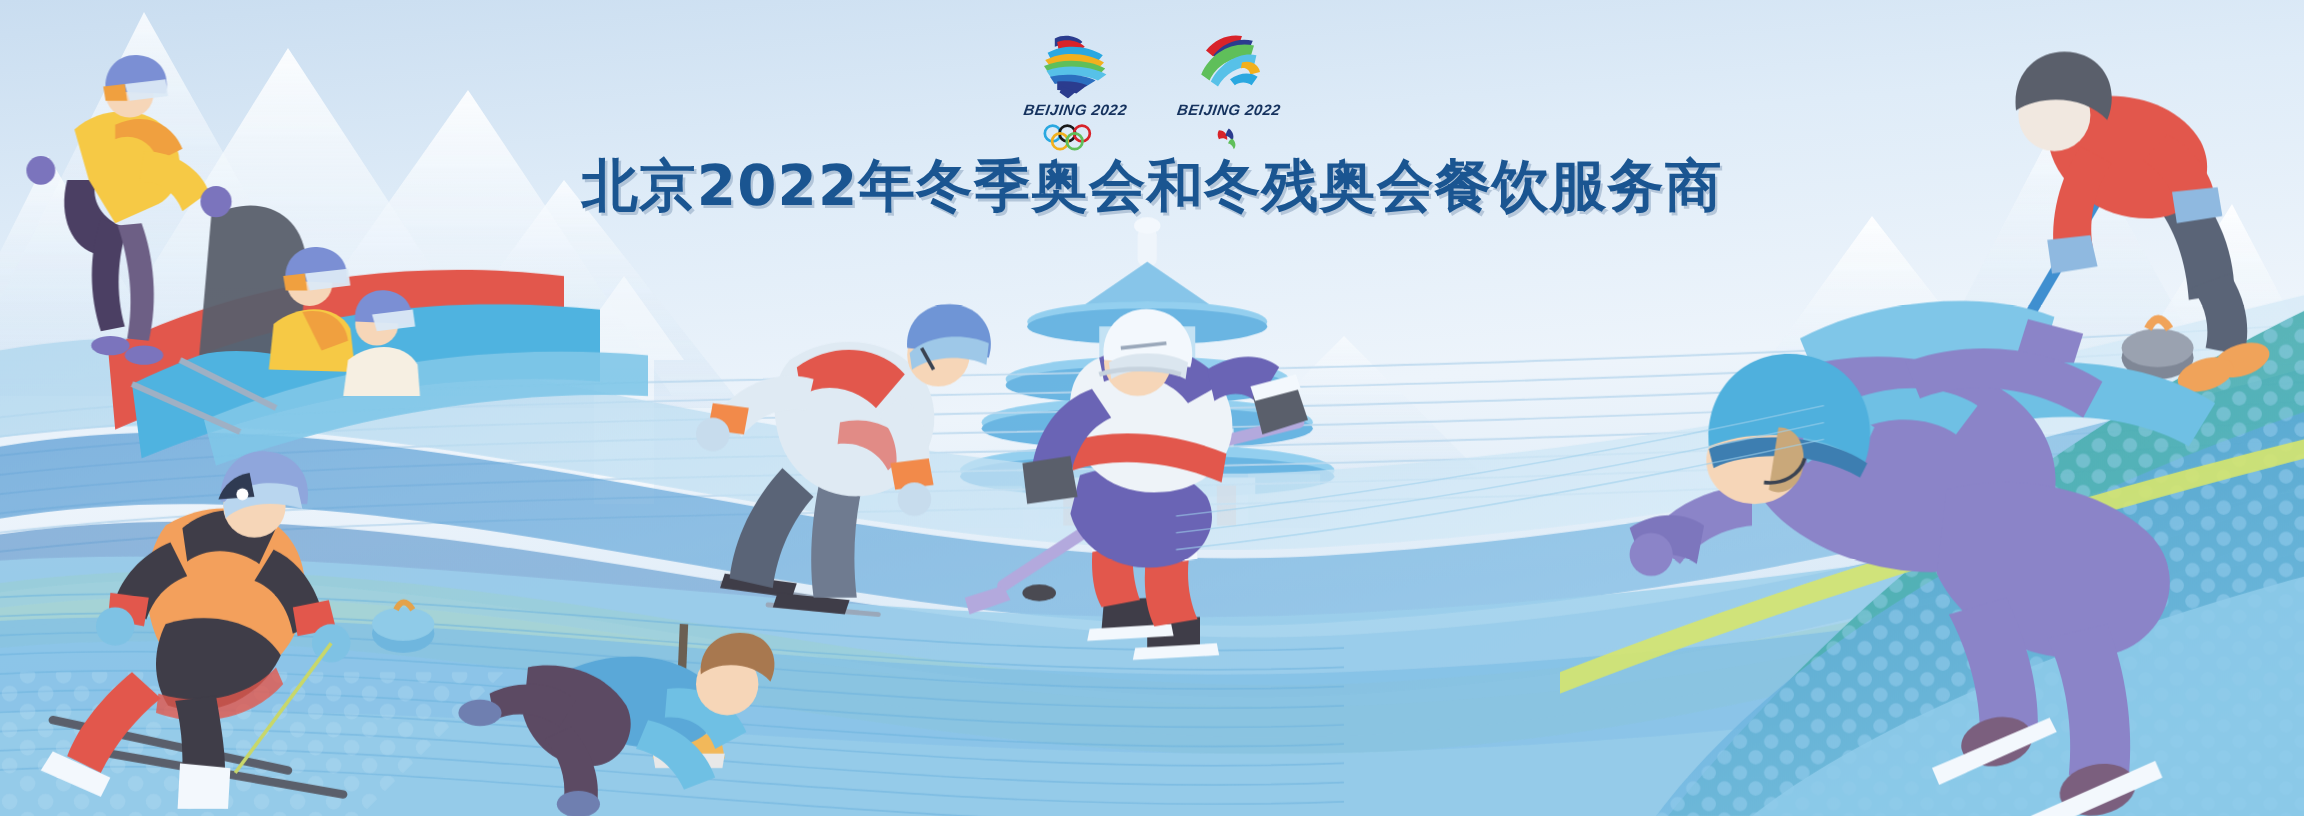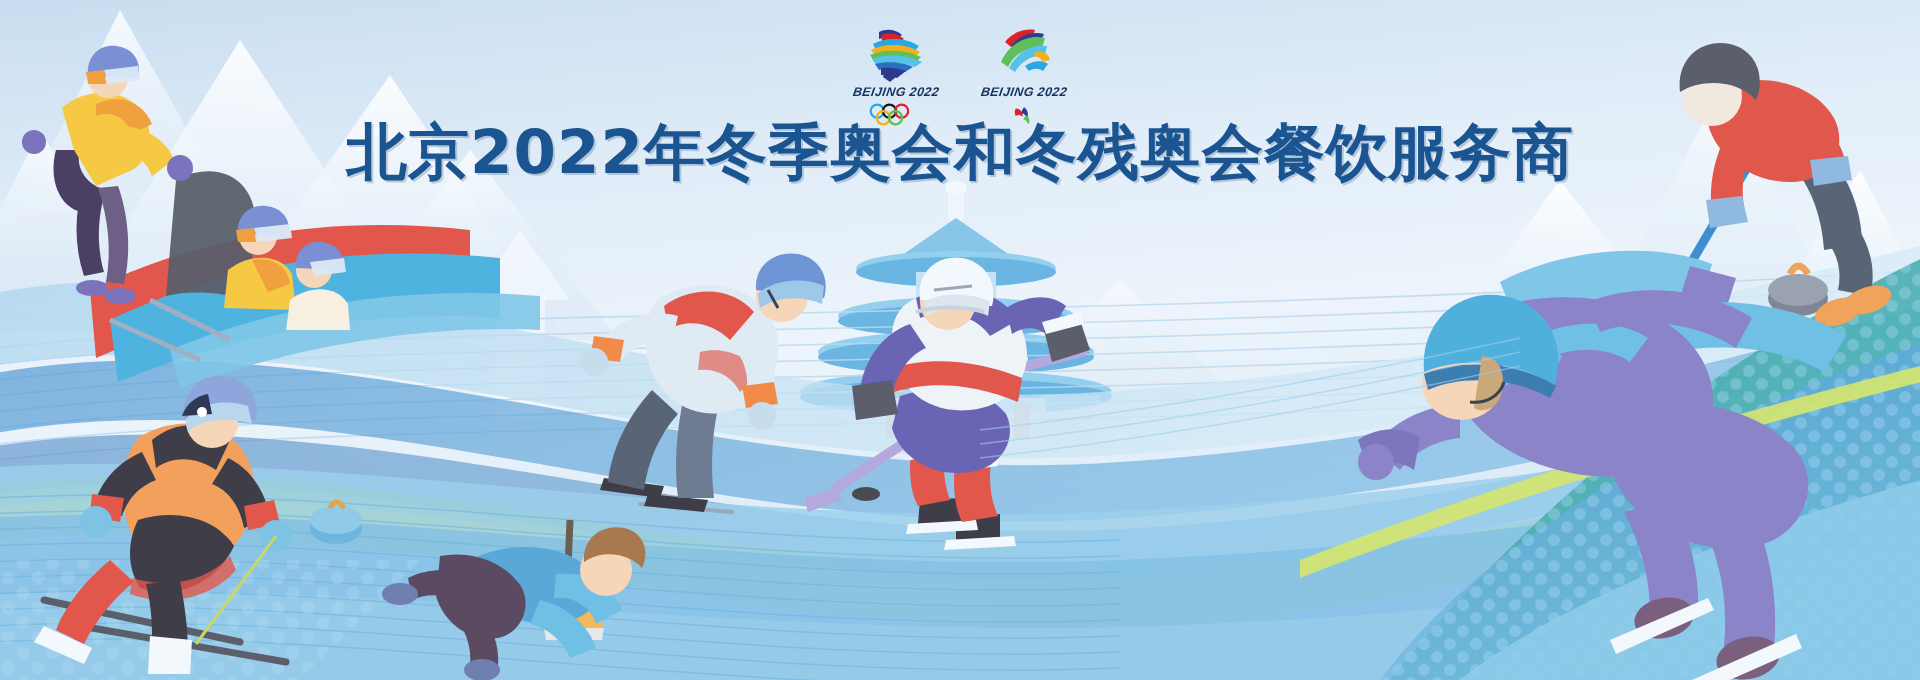--- a/index.html
+++ b/index.html
@@ -33,24 +33,24 @@
     margin-top:3px;
     font-family:"Liberation Sans", sans-serif;
     font-size:12.5px; font-weight:bold; font-style:italic;
     letter-spacing:0.4px; color:#15325e;
     transform:skewX(-8deg);
     white-space:nowrap;
   }
   .emblem-sym { margin-top:3px; height:24px; }
 
   #page-title {
-    position:absolute; left:0; top:112px; width:1920px;
+    position:absolute; left:0; top:124px; width:1920px;
     text-align:center;
     font-family:"DejaVu Sans","Liberation Sans", sans-serif;
-    font-size:61px; font-weight:bold;
+    font-size:47px; font-weight:bold;
     letter-spacing:1px;
     color:#1a5591;
     text-shadow:2px 2px 0 rgba(20,60,110,0.22);
     white-space:nowrap;
     pointer-events:auto;
   }
 </style>
 </head>
 <body>
 

